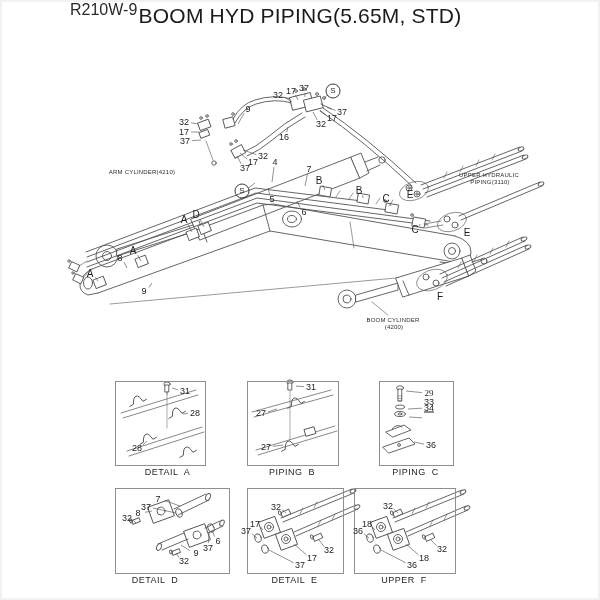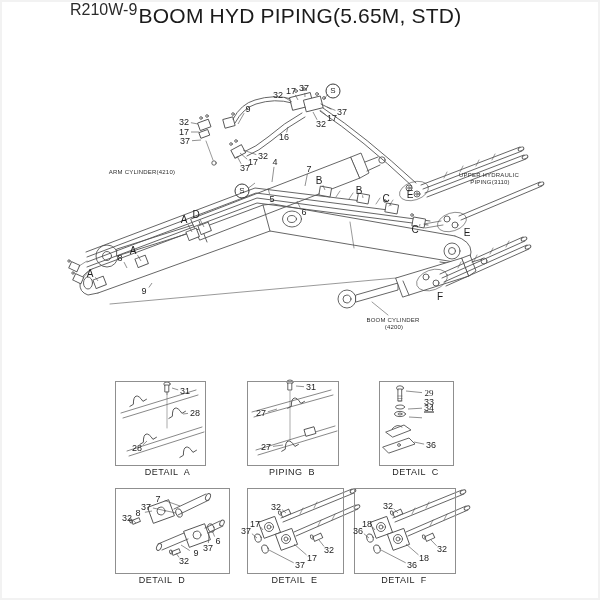--- a/index.html
+++ b/index.html
@@ -348,41 +348,41 @@
     <span class="lbl" style="left: 393px; top: 320px;">BOOM CYLINDER</span>
     <span class="lbl" style="left: 394px; top: 327px;">(4200)</span>
     <span class="detail-label" style="left: 159.5px; top: 472px; margin-left: 8px;">DETAIL  A</span>
     <span class="co" style="left: 185px; top: 391px;">31</span>
     <span class="co" style="left: 195px; top: 413px;">28</span>
     <span class="co" style="left: 137px; top: 448px;">28</span>
     <span class="detail-label" style="left: 292px; top: 472px;">PIPING  B</span>
     <span class="co" style="left: 311px; top: 387px;">31</span>
     <span class="co" style="left: 261px; top: 413px;">27</span>
     <span class="co" style="left: 266px; top: 447px;">27</span>
-    <span class="detail-label" style="left: 415.5px; top: 472px;">DETAIL  C</span>
+    <span class="detail-label" style="left: 415.5px; top: 472px;">PIPING  C</span>
     <span class="co" style="left: 429px; top: 393px; font-family: Liberation Serif, serif;">29</span>
     <span class="co" style="left: 429px; top: 408px; text-decoration: underline;">34</span>
     <span class="co" style="left: 429px; top: 402px; text-align: center;">33</span>
     <span class="co" style="left: 431px; top: 445px;">36</span>
-    <span class="detail-label" style="left: 162px; top: 580px;">DETAIL  D</span>
+    <span class="detail-label" style="left: 155px; top: 580px;">DETAIL  D</span>
     <span class="co" style="left: 158px; top: 499px;">7</span>
     <span class="co" style="left: 146px; top: 507px;">37</span>
     <span class="co" style="left: 138px; top: 513px;">8</span>
     <span class="co" style="left: 127px; top: 518px;">32</span>
     <span class="co" style="left: 218px; top: 541px;">6</span>
     <span class="co" style="left: 208px; top: 548px;">37</span>
     <span class="co" style="left: 196px; top: 553px;">9</span>
     <span class="co" style="left: 184px; top: 561px;">32</span>
     <span class="detail-label" style="left: 294.5px; top: 580px;">DETAIL  E</span>
     <span class="co" style="left: 276px; top: 507px;">32</span>
     <span class="co" style="left: 255px; top: 524px;">17</span>
     <span class="co" style="left: 246px; top: 531px;">37</span>
     <span class="co" style="left: 329px; top: 550px;">32</span>
     <span class="co" style="left: 312px; top: 558px;">17</span>
     <span class="co" style="left: 300px; top: 565px;">37</span>
-    <span class="detail-label" style="left: 404px; top: 580px;">DETAIL  F</span>
+    <span class="detail-label" style="left: 404px; top: 580px;">UPPER  F</span>
     <span class="co" style="left: 388px; top: 506px;">32</span>
     <span class="co" style="left: 367px; top: 524px;">18</span>
     <span class="co" style="left: 358px; top: 531px;">36</span>
     <span class="co" style="left: 442px; top: 549px;">32</span>
     <span class="co" style="left: 424px; top: 558px;">18</span>
     <span class="co" style="left: 412px; top: 565px;">36</span>
   </div>
 
 </body></html>

